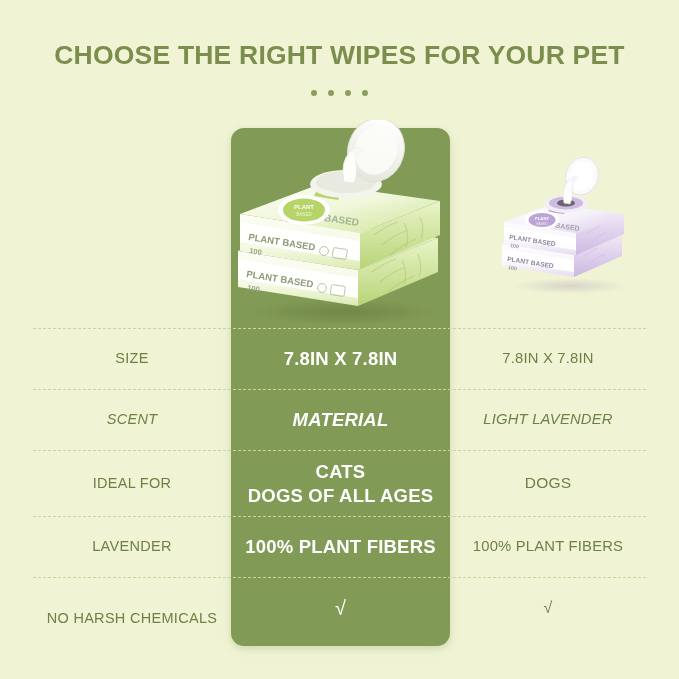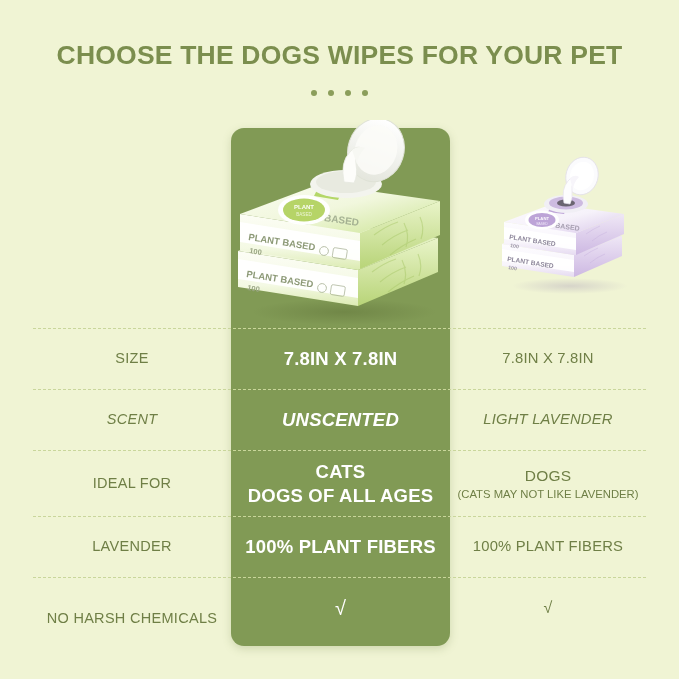--- a/index.html
+++ b/index.html
@@ -145,21 +145,21 @@
   .r-scent    { height: 61px; font-style: italic; }
   .r-ideal    { height: 66px; }
   .r-material { height: 61px; }
   .r-alcohol  { height: 62px; }
 </style>
 </head>
 <body>
 
 <div id="infographic">
 
-  <div class="title">CHOOSE THE DOGS WIPES FOR YOUR PET</div>
+  <div class="title">CHOOSE THE RIGHT WIPES FOR YOUR PET</div>
 
   <div class="dots">
     <span class="dot"></span>
     <span class="dot"></span>
     <span class="dot"></span>
     <span class="dot"></span>
   </div>
 
   <div class="green-panel"></div>
 
@@ -323,36 +323,35 @@
   <div class="table">
 
     <div class="row r-size">
       <div class="cell cell-label">SIZE</div>
       <div class="cell cell-main">7.8IN X 7.8IN</div>
       <div class="cell cell-alt">7.8IN X 7.8IN</div>
     </div>
 
     <div class="row r-scent">
       <div class="cell cell-label">SCENT</div>
-      <div class="cell cell-main">UNSCENTED</div>
+      <div class="cell cell-main">MATERIAL</div>
       <div class="cell cell-alt">LIGHT LAVENDER</div>
     </div>
 
     <div class="row r-ideal">
       <div class="cell cell-label">IDEAL FOR</div>
       <div class="cell cell-main">
         <span>
           <span>CATS</span><br>
           <span>DOGS OF ALL AGES</span>
         </span>
       </div>
       <div class="cell cell-alt">
         <span>
           <span class="big">DOGS</span>
-          <span class="sub">(CATS MAY NOT LIKE LAVENDER)</span>
         </span>
       </div>
     </div>
 
     <div class="row r-material">
       <div class="cell cell-label">LAVENDER</div>
       <div class="cell cell-main">100% PLANT FIBERS</div>
       <div class="cell cell-alt">100% PLANT FIBERS</div>
     </div>
 

